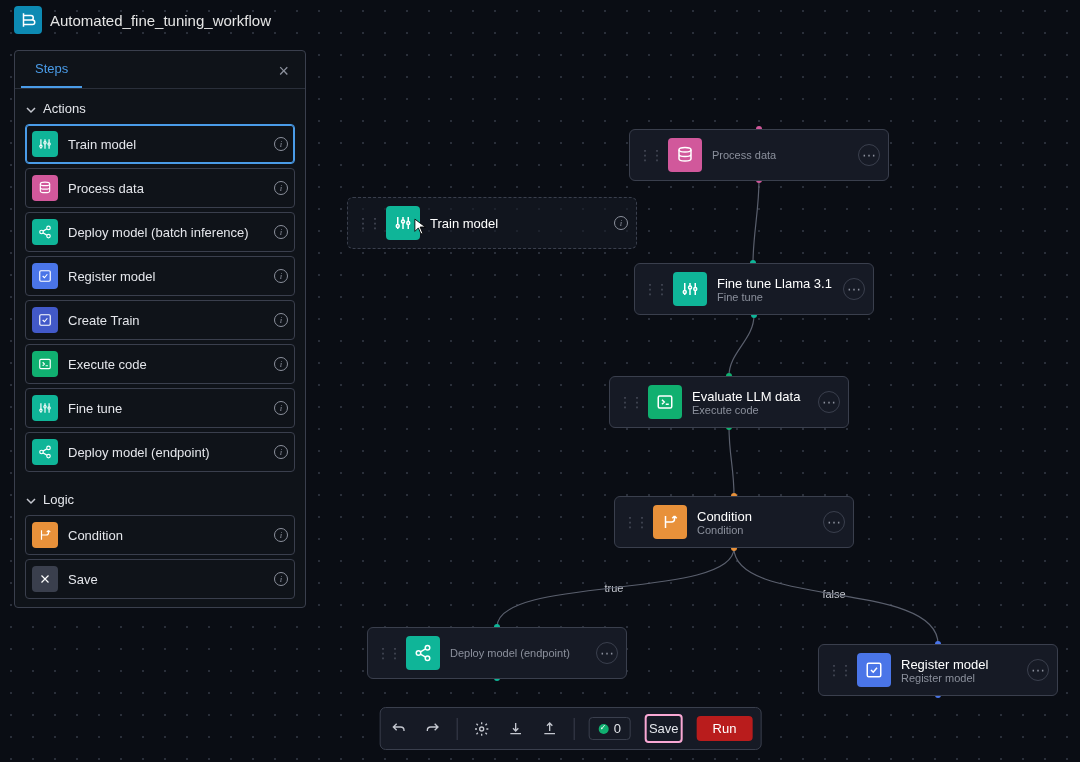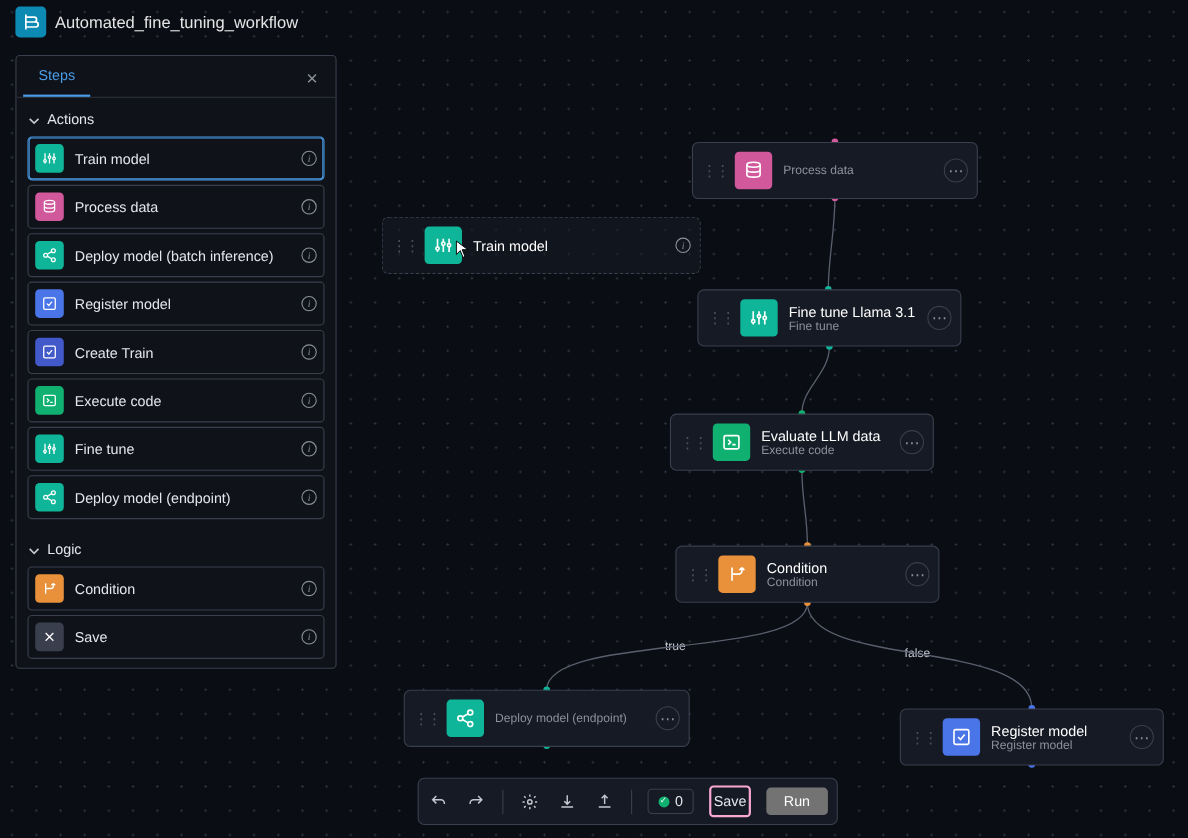--- a/index.html
+++ b/index.html
@@ -278,21 +278,21 @@
     .tb-check:after { content: '✓'; font-size: 8px; color: #fff; position: absolute; top: -1px; left: 1px; }
     .tb-save {
       padding: 5px 2px;
       border: 2px solid #f9a8d4;
       border-radius: 4px;
       cursor: pointer;
       font-size: 13px;
     }
     .tb-run {
       padding: 5px 16px;
-      background: #737373;
+      background: #b91c1c;
       border-radius: 4px;
       cursor: pointer;
       font-size: 13px;
       color: #fff;
     }
   </style>
 </head>
 <body>
 
 <div class="canvas-bg"></div>

